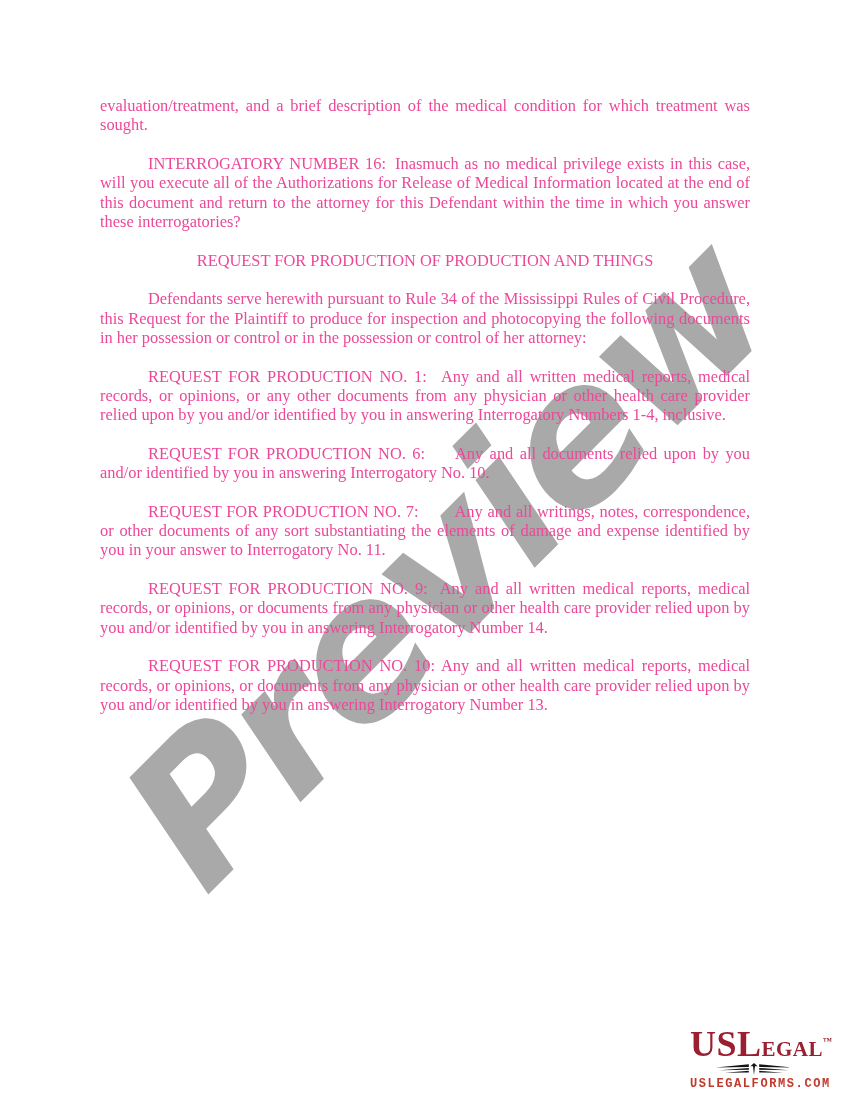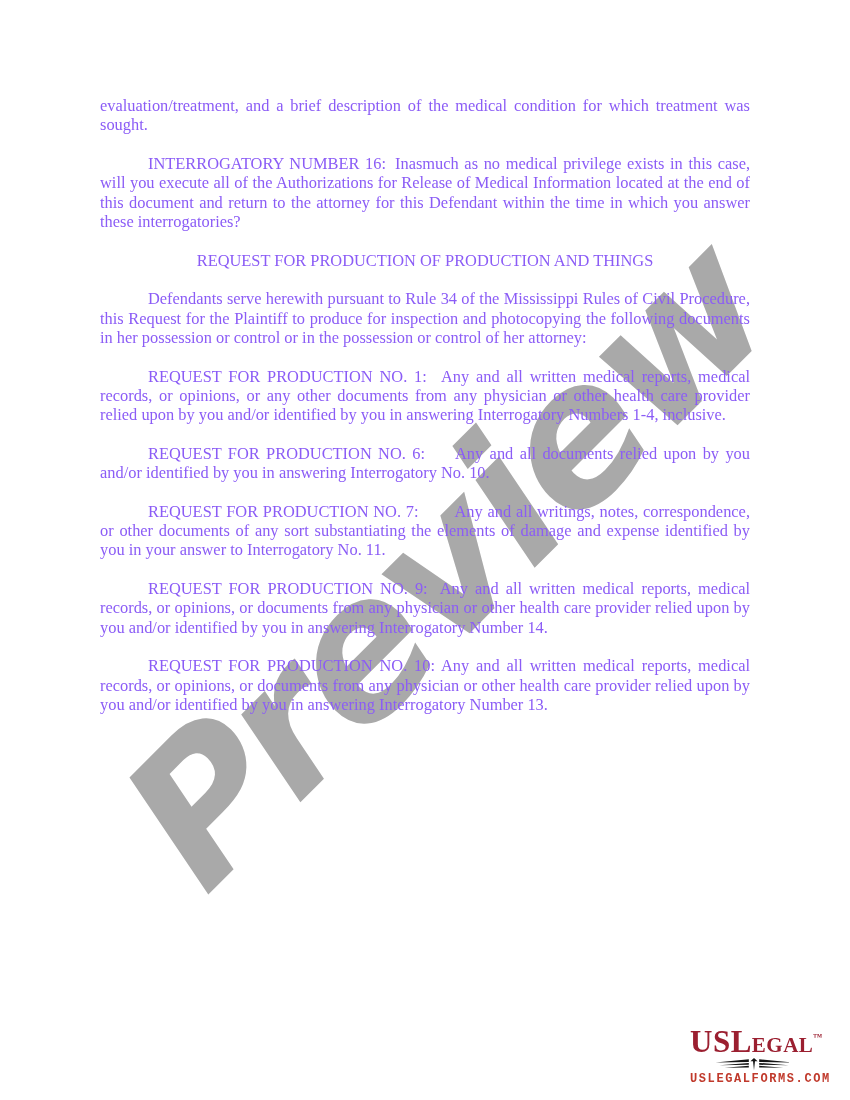--- a/index.html
+++ b/index.html
@@ -27,21 +27,21 @@
     z-index: 0;
     user-select: none;
   }
   
   .content {
     position: absolute;
     left: 100px;
     top: 96px;
     width: 650px;
     z-index: 1;
-    color: #8b5cf6;
+    color: #ec4899;
     font-size: 16.4px;
     line-height: 19.3px;
     text-align: justify;
   }
   .para { margin: 0 0 19.4px 0; text-indent: 48px; }
   .para.no-indent { text-indent: 0; }
   .para.heading { text-align: center; text-indent: 0; }
   .gap { display: inline-block; height: 1px; }
   
   .logo {
@@ -52,21 +52,21 @@
     text-align: center;
     z-index: 1;
   }
   .wordmark {
     font-family: "Liberation Serif", serif;
     font-weight: 700;
     color: #9b1f30;
     line-height: 1;
     white-space: nowrap;
   }
-  .wm-lead { font-size: 31px; letter-spacing: 0.5px; }
+  .wm-lead { font-size: 36px; letter-spacing: 0.5px; }
   .wm-tail { font-size: 21px; letter-spacing: 0.5px; margin-top: 32px; }
   .wm-tm   { font-size: 9px;  vertical-align: 12px; }
   .eagle { display: block; margin: 1px auto 1px auto; width: 112px; height: 13px; }
   .domain {
     font-family: Liberation Mono, monospace;
     font-weight: 700;
     font-size: 12px;
     letter-spacing: 1.6px;
     color: #c0392b;
     white-space: nowrap;

